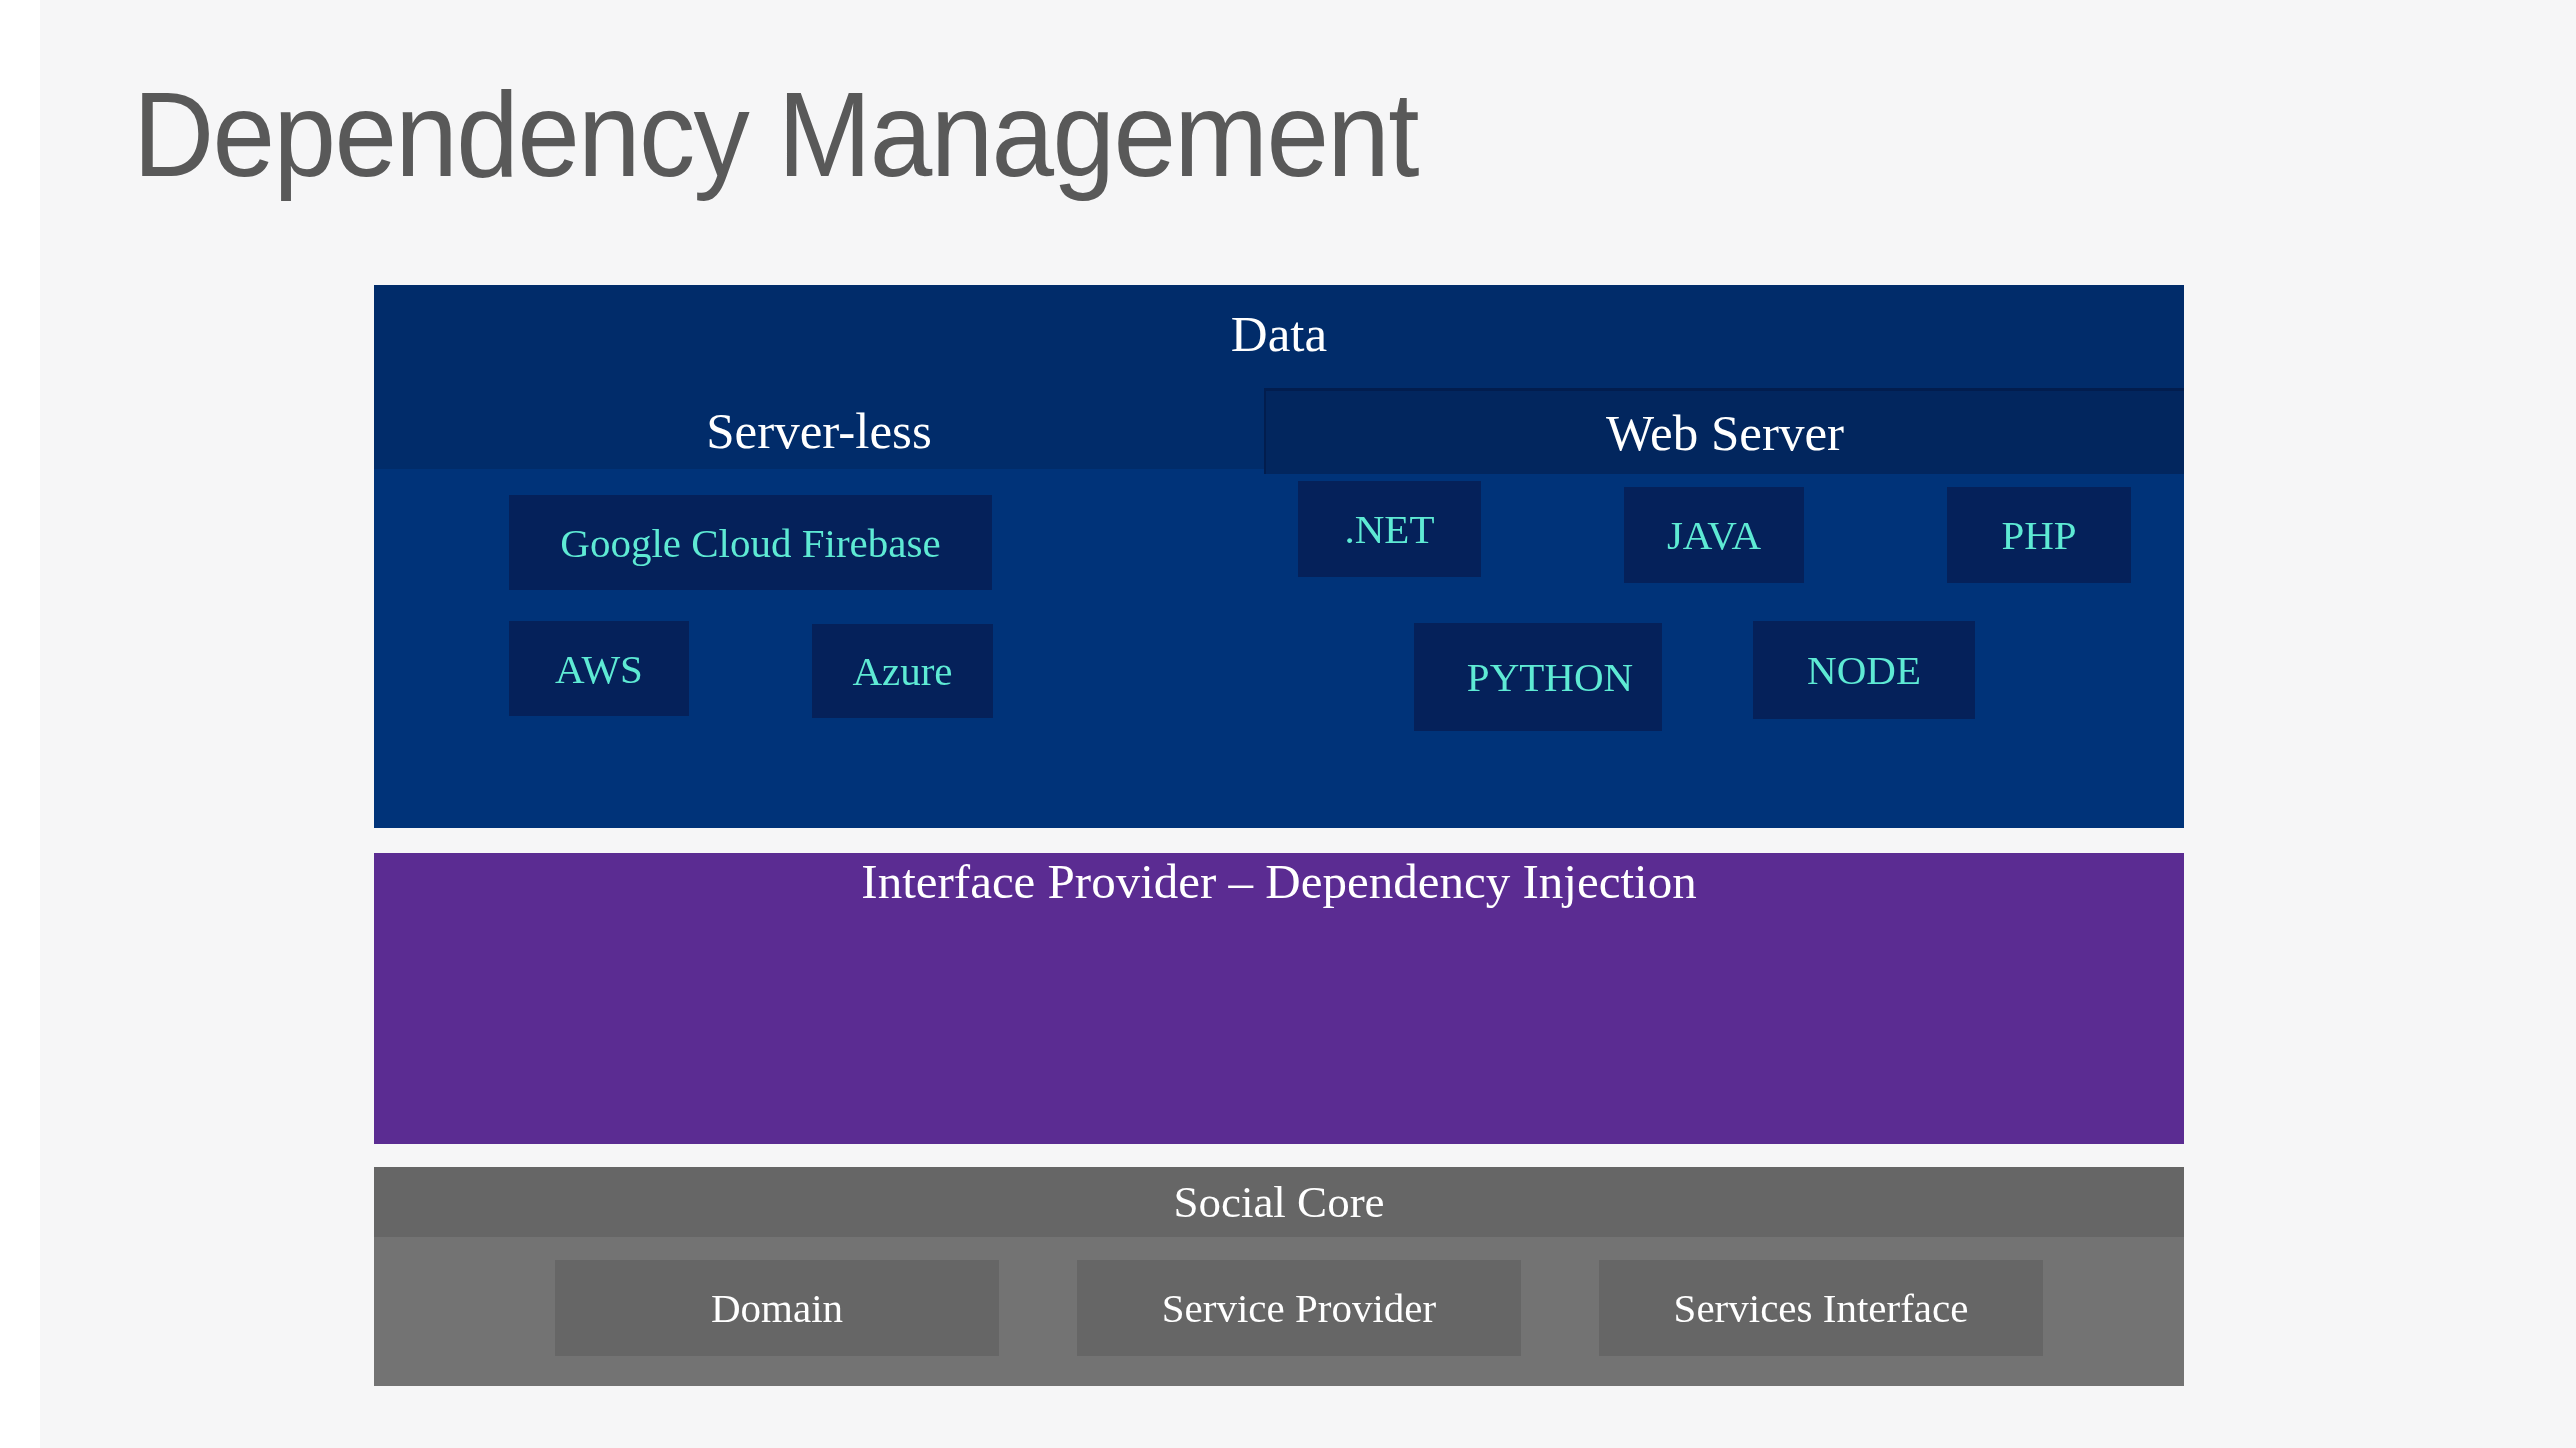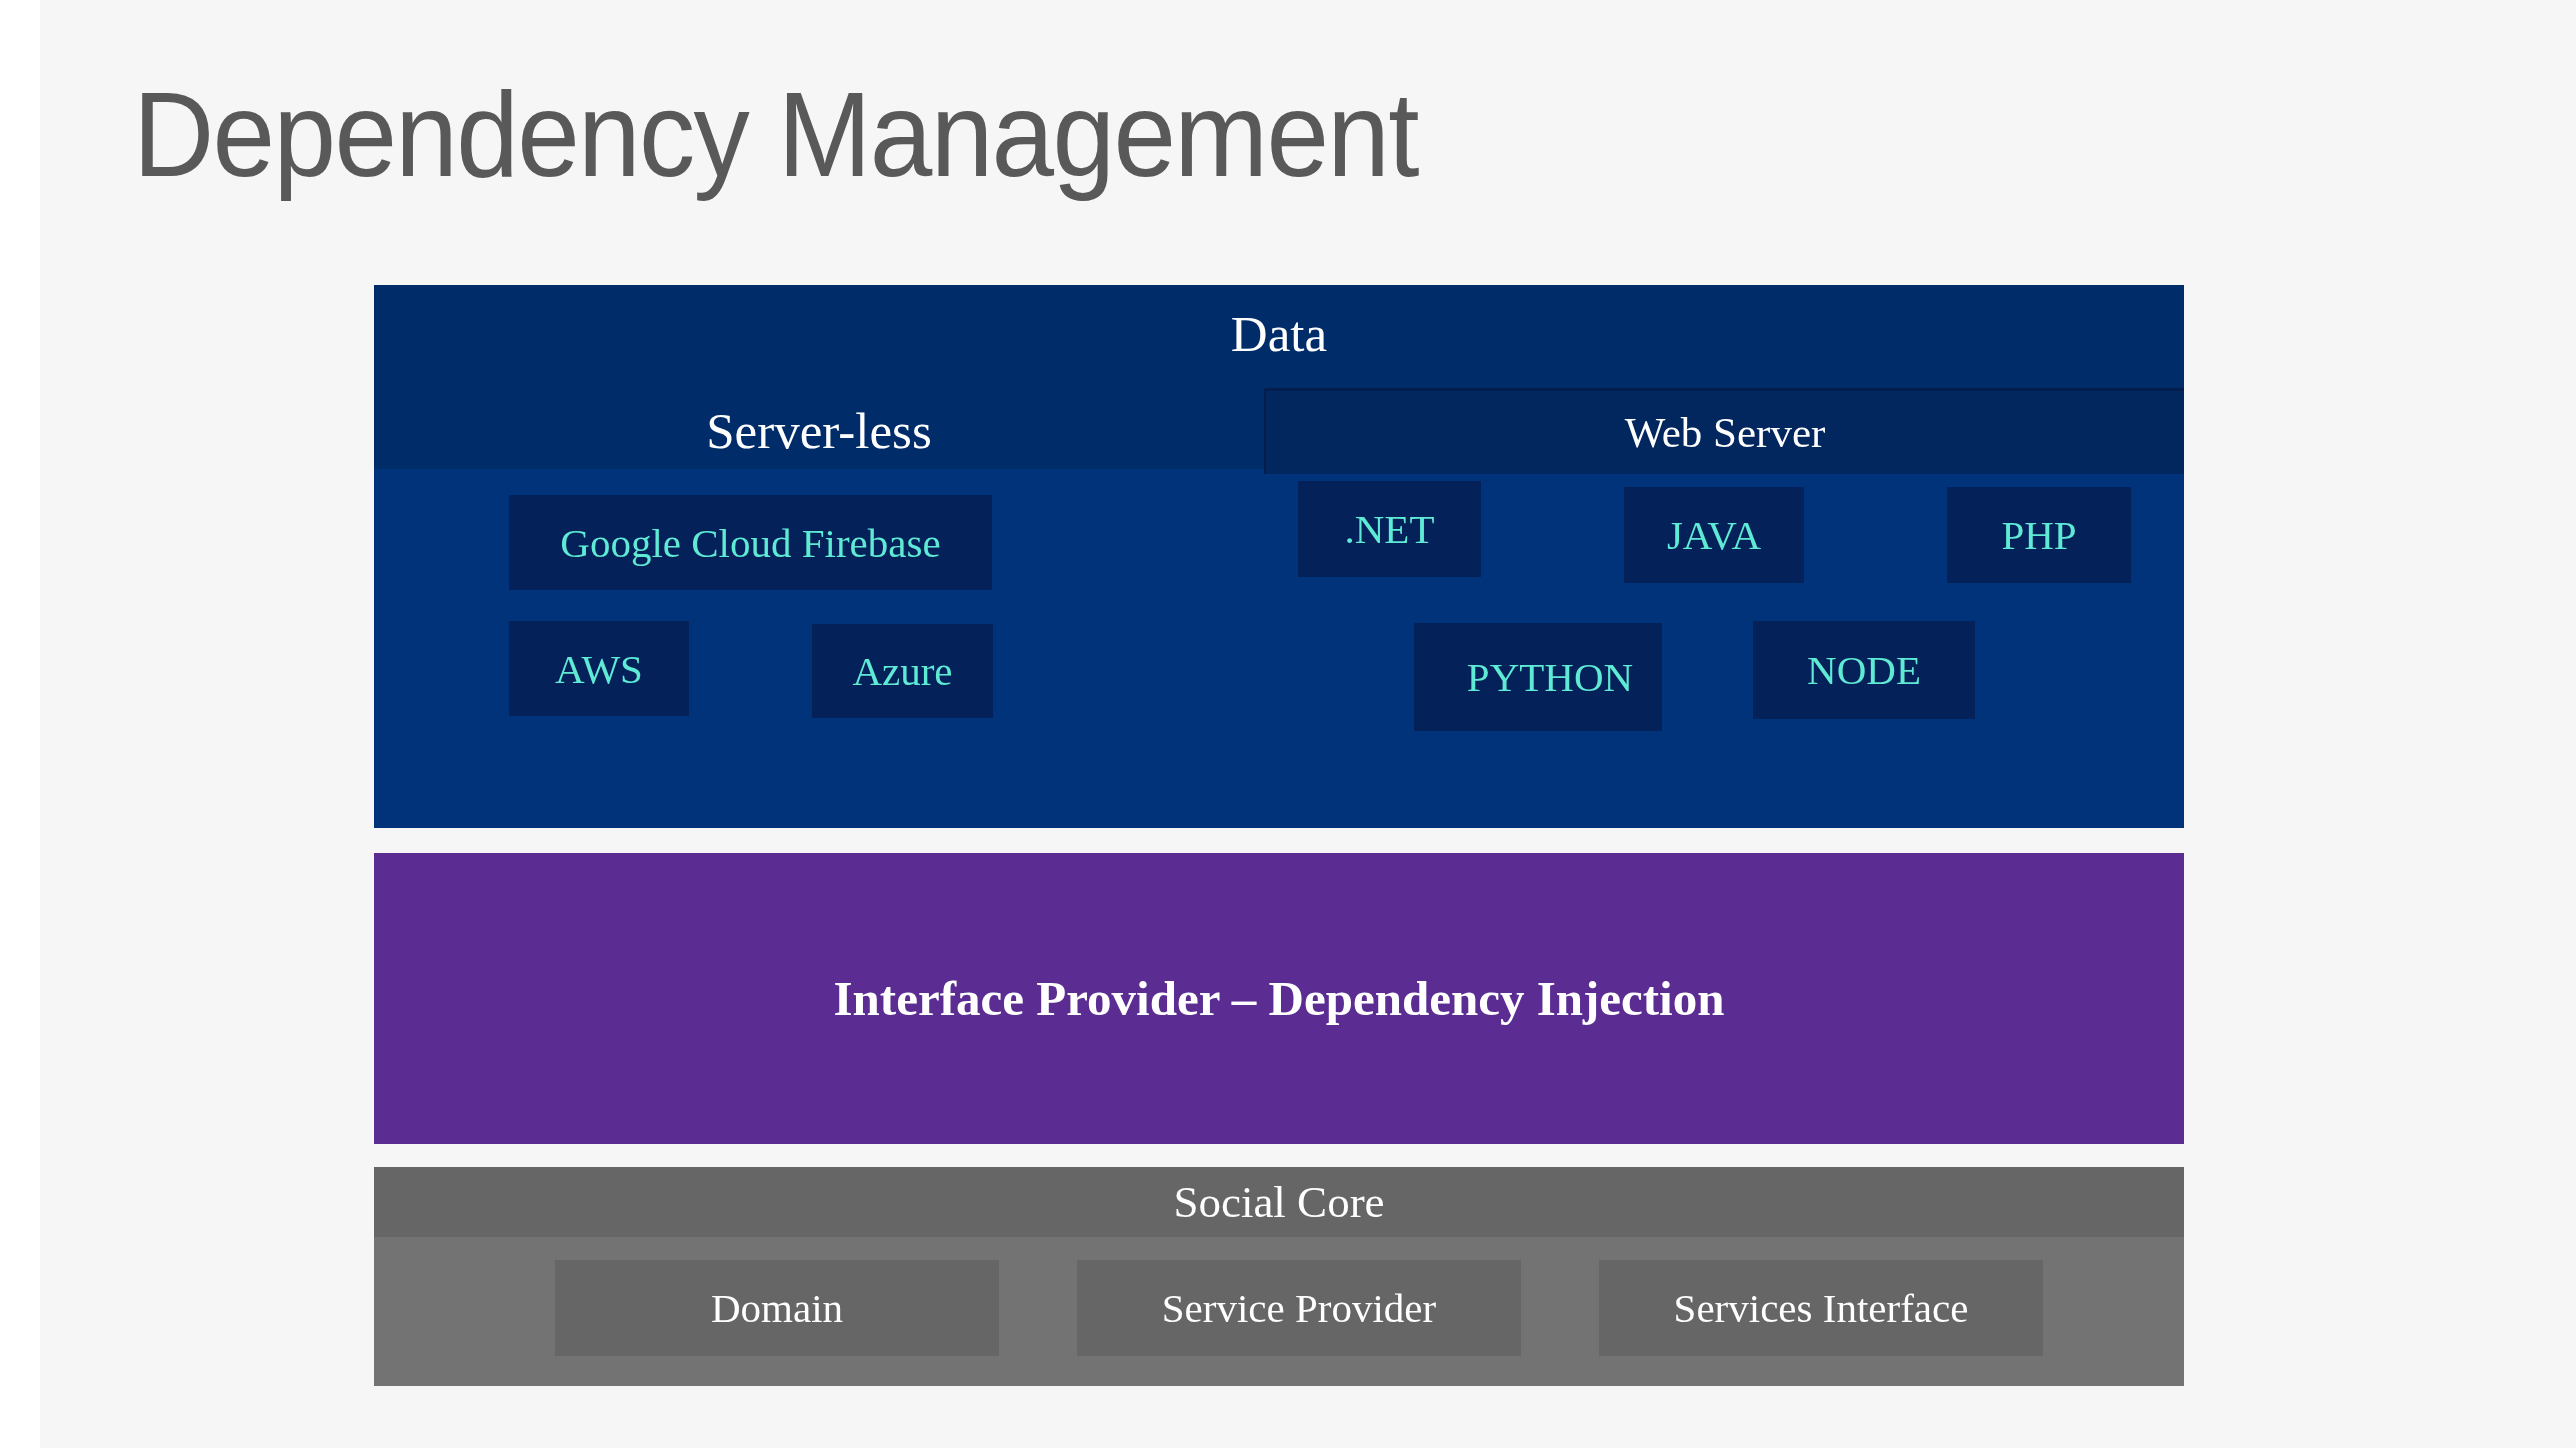--- a/index.html
+++ b/index.html
@@ -38,40 +38,40 @@
     text-align:center; font-size:51px; color:#ffffff;
   }
   .webserver-box {
     position:absolute; left:890px; top:103px; width:920px; height:86px;
     background:#02265e; box-sizing:border-box;
     border-top:3.6px solid #021d4e; border-left:2.7px solid #021d4e;
   }
   .webserver-header {
     width:100%; height:100%;
     display:flex; align-items:center; justify-content:center;
-    font-size:43px; color:#ffffff;
+    font-size:51px; color:#ffffff;
   }
   .item-box {
     position:absolute; display:flex; align-items:center; justify-content:center;
     background:#05215a; color:#5eead4; font-size:41px; text-align:center;
   }
   .box-gcf    { left:135px;  top:210px; width:483px; height:95px; }
   .box-aws    { left:135px;  top:336px; width:180px; height:95px; }
   .box-azure  { left:438px;  top:339px; width:181px; height:94px; }
   .box-dotnet { left:924px; top:196px; width:183px; height:96px; }
   .box-java   { left:1250px; top:202px; width:180px; height:96px; }
   .box-php    { left:1573px; top:202px; width:184px; height:96px; }
   .box-python { left:1040px; top:338px; width:224px; height:108px;padding-left:24px; }
   .box-node   { left:1379px; top:336px; width:222px; height:98px; }
 
   
   .layer-interface {
     position:absolute; left:334px; top:853px; width:1810px; height:291px;
     background:#5b2c92;
-    display:flex; align-items:center; justify-content:center;font-weight:bold;
+    display:flex; align-items:flex-start; justify-content:center;
   }
   .interface-label { font-size:49px; color:#ffffff; text-align:center; }
 
   
   .layer-social {
     position:absolute; left:334px; top:1167px; width:1810px; height:219px;
     background:#737373;
   }
   .social-bar {
     position:absolute; left:0; top:0; width:100%; height:70px;

